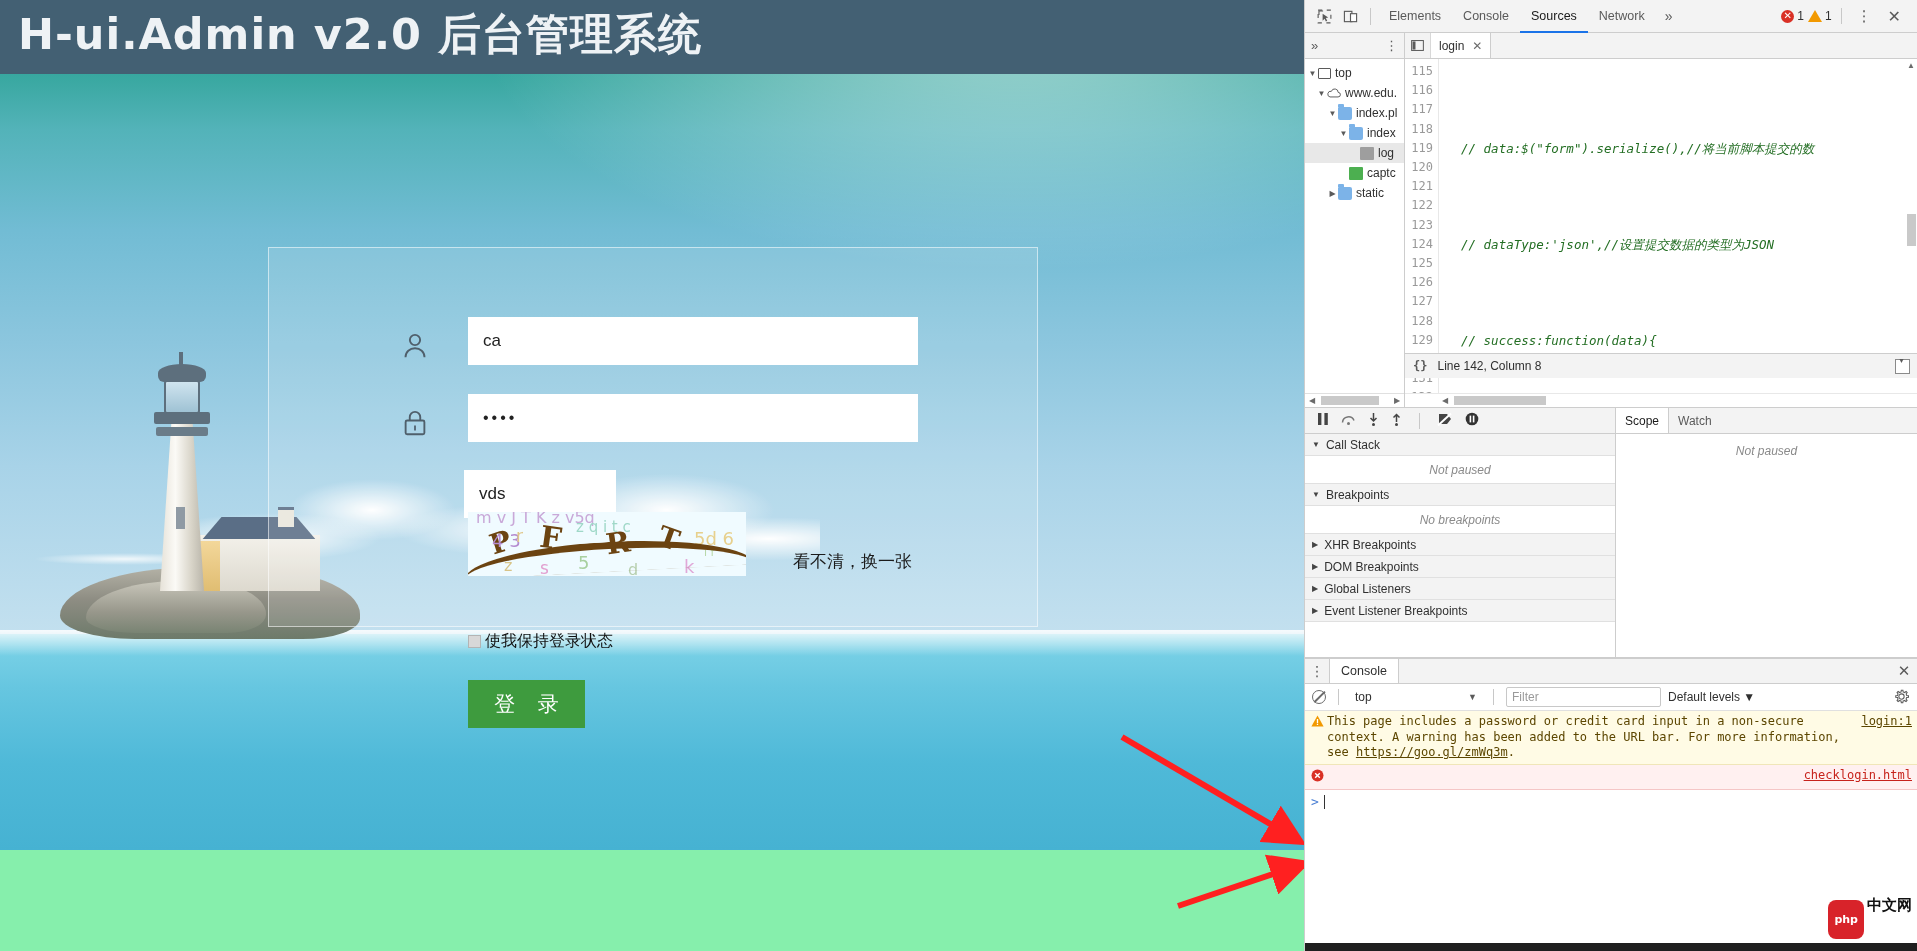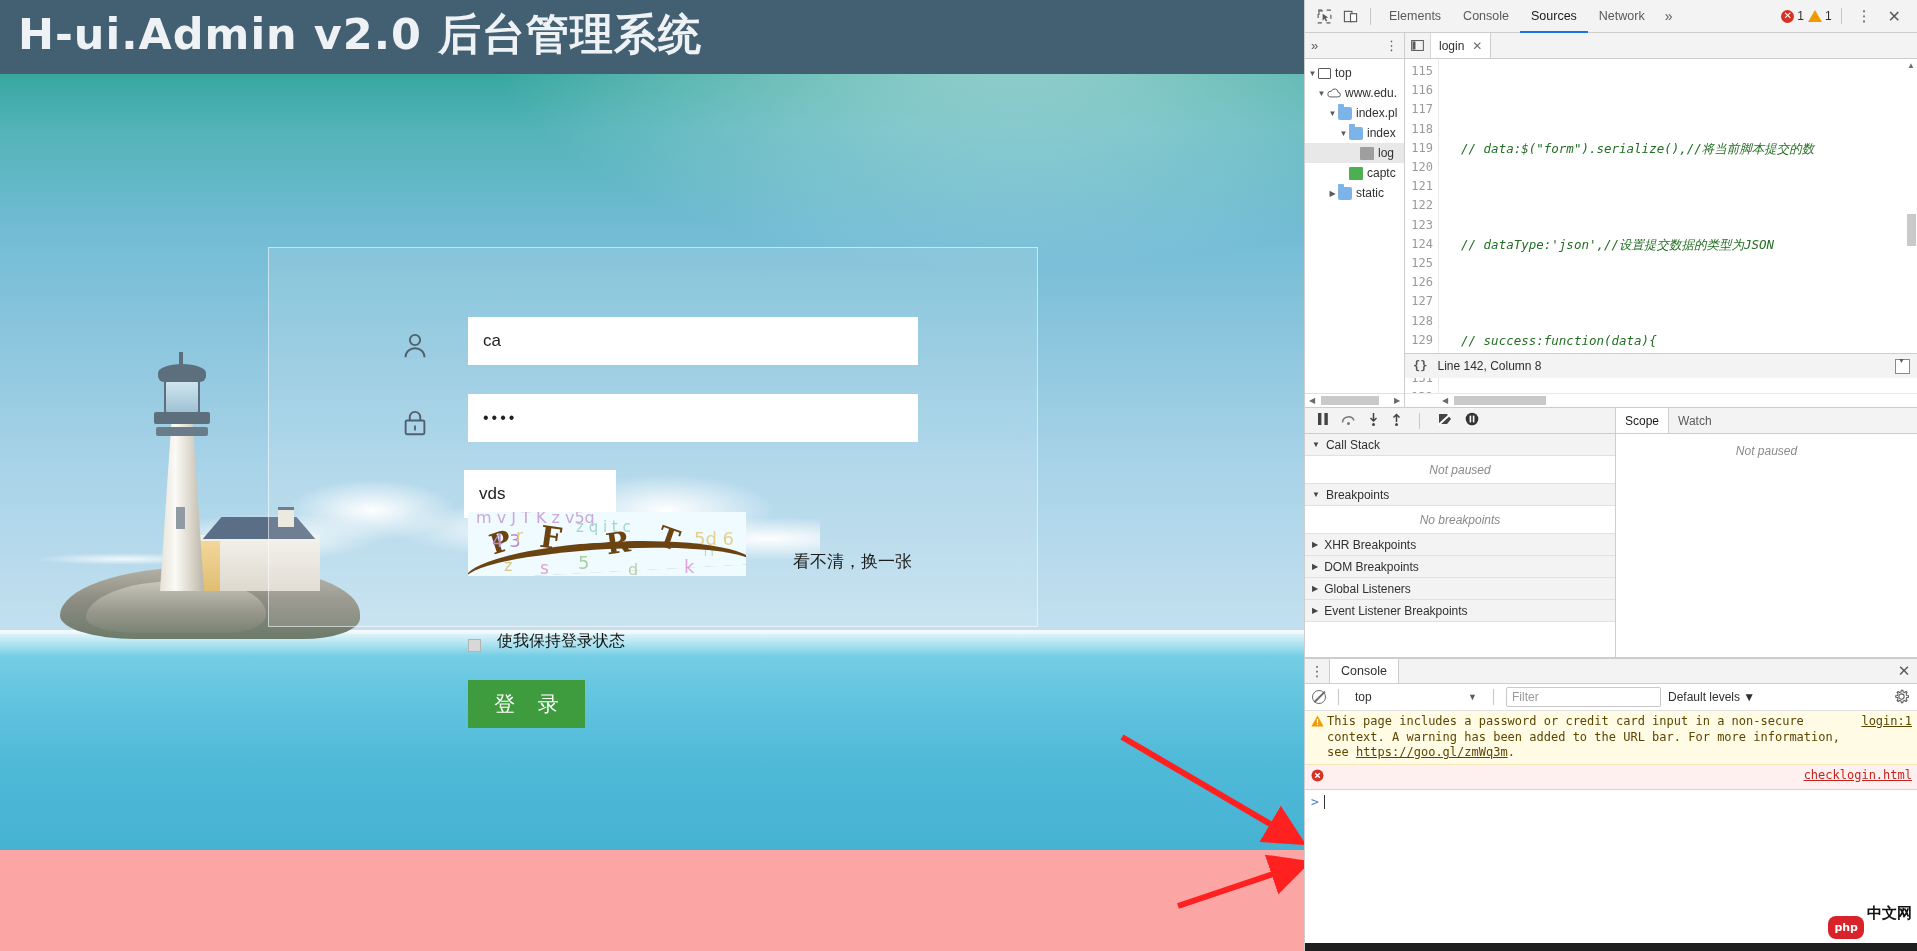--- a/index.html
+++ b/index.html
@@ -10,21 +10,21 @@
     font-family: "Liberation Sans", sans-serif;
     background: #fff;
   }
   #root { position: relative; width: 1917px; height: 951px; }
 
   
   #page {
     position: absolute; left: 0; top: 0;
     width: 1304px; height: 951px;
     overflow: hidden;
-    background: #fca5a5;
+    background: #86efac;
   }
   .page-header {
     position: absolute; left:0; top:0; width: 1304px; height: 74px;
     background: #436073;
   }
   .page-header .title {
     position: absolute; left: 18px; top: 6px;
     font-size: 43px; font-weight: 700; letter-spacing: 1px;
     color: #eef2f5;
     font-family: "DejaVu Sans", sans-serif;
@@ -166,21 +166,21 @@
     border-radius: 50%/100% 100% 0 0;
     transform: rotate(-3deg);
   }
   .captcha-refresh {
     position:absolute; left: 793px; top: 550px;
     font-size: 17px; color:#1b1b1b;
     font-family:"DejaVu Sans", sans-serif;
     white-space:nowrap;
   }
 
-  .remember-wrap { position:absolute; left: 468px; top: 631px; display:flex; align-items:flex-end; gap:16px; }
+  .remember-wrap { position:absolute; left: 468px; top: 631px; display:flex; align-items:center; gap:4px; }
   .remember-box {
     width:13px; height:13px; background:#d8d8d8; border:1px solid #b4b4b4;
   }
   .remember-label { font-size:16px; color:#111; font-family:"DejaVu Sans", sans-serif; }
 
   .login-btn {
     position:absolute; left: 468px; top: 680px; width: 117px; height: 48px;
     background:#3e9b3e; border:none; color:#fff; font-size:21px;
     letter-spacing: 8px; text-indent: 8px;
     font-family:"DejaVu Sans", sans-serif; cursor:pointer;
@@ -314,21 +314,21 @@
   .msg-link { color:inherit; text-decoration:underline; white-space:nowrap; cursor:pointer;}
   .msg-src { margin-left:auto; text-decoration:underline; cursor:pointer; white-space:nowrap; padding-left:6px;}
   .prompt-row { display:flex; align-items:center; padding:4px 6px; gap:5px;}
   .prompt-arrow { color:#4a7fd4; font-family:"DejaVu Sans Mono", monospace; font-size:13px;}
   .caret-bar { width:1px; height:14px; background:#333; }
 
   .php-watermark {
     position:absolute; right: 6px; bottom: 12px;
     display:flex; align-items:center; gap:3px;
   }
-  .php-badge { background:#d8232a; color:#fff; font-size:11px; font-weight:bold; padding:5px 6px; border-radius:8px;
+  .php-badge { background:#d8232a; color:#fff; font-size:11px; font-weight:bold; padding:13px 6px; border-radius:8px;
                font-family:"DejaVu Sans", sans-serif;margin-top:28px;}
   .php-cn { font-size:15px; font-weight:bold; color:#111; font-family:"DejaVu Sans", sans-serif;}
   .bottom-dark { position:absolute; left:0; bottom:0; width:613px; height:8px; background:#1f1f1f;}
 </style>
 </head>
 <body>
 
 <div id="root">
 
   <div id="page">

